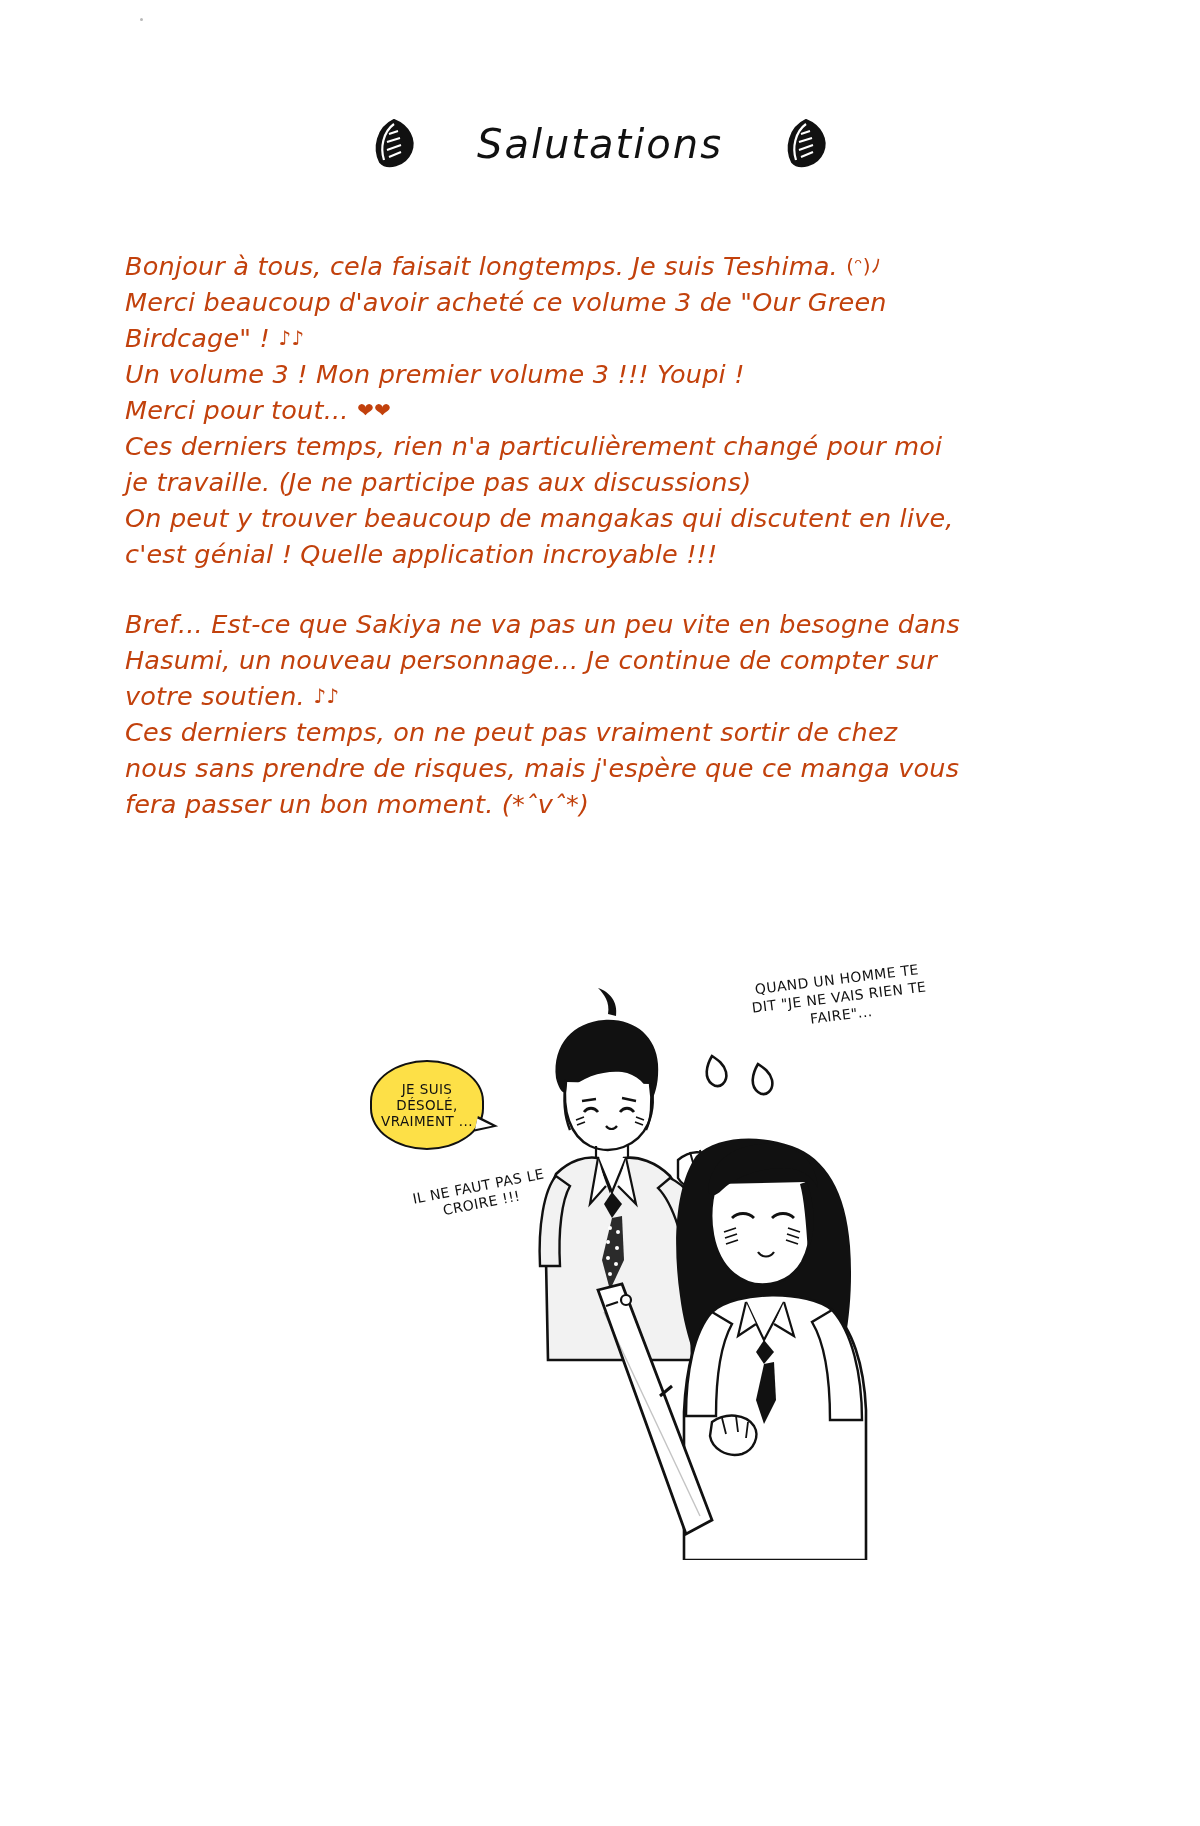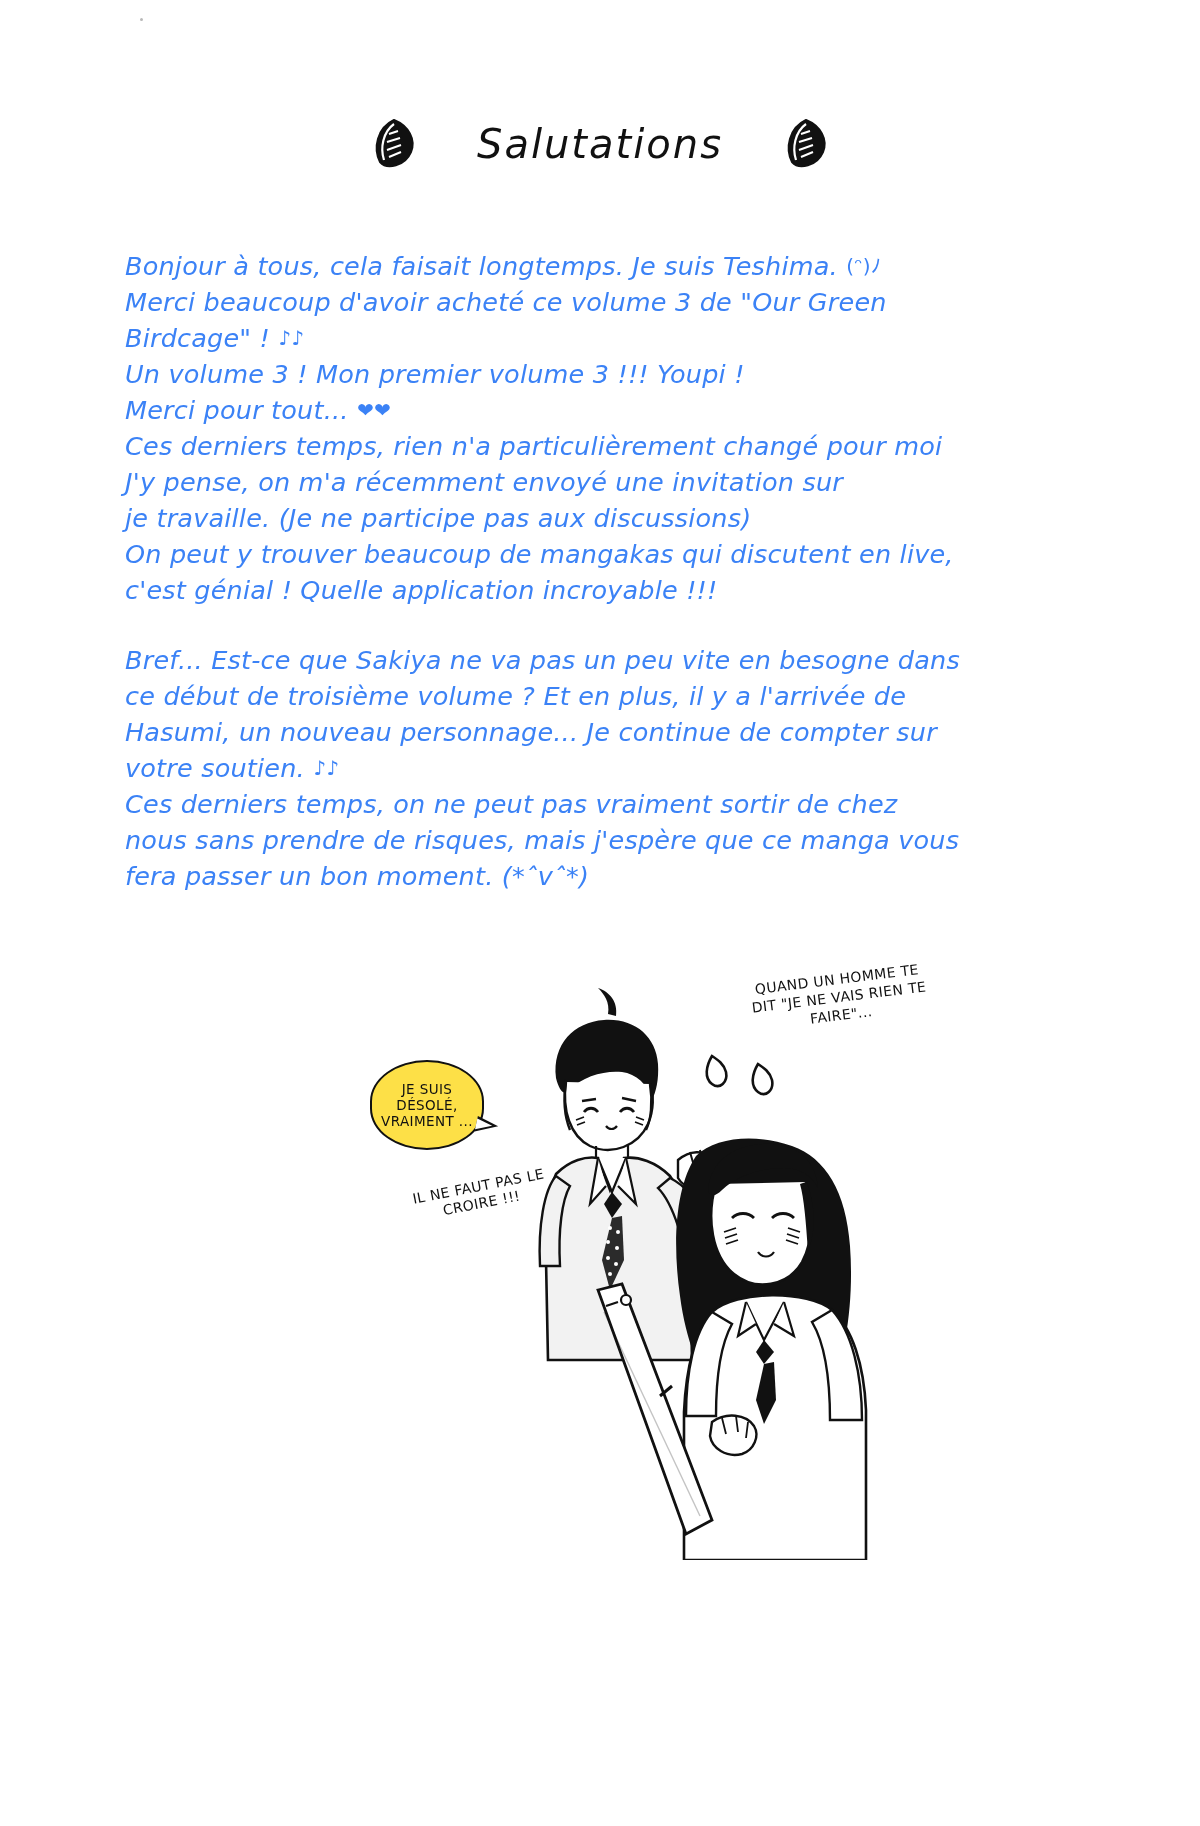--- a/index.html
+++ b/index.html
@@ -58,21 +58,21 @@
 
   
   .letter {
     position: absolute;
     left: 125px;
     top: 248px;
     width: 930px;
     font-style: italic;
     font-size: 25.5px;
     line-height: 36px;
-    color: #3b82f6;
+    color: #c2410c;
     letter-spacing: .2px;
   }
   .letter p {
     margin: 0;
   }
   .letter .gap {
     height: 34px;
   }
   .inline-emoji {
     font-style: normal;
@@ -197,29 +197,27 @@
     <p>
       <span>Birdcage" !</span>
       <span class="inline-emoji">♪♪</span>
     </p>
     <p>Un volume 3 ! Mon premier volume 3 !!! Youpi !</p>
     <p>
       <span>Merci pour tout...</span>
       <span class="inline-emoji">❤❤</span>
     </p>
     <p>Ces derniers temps, rien n'a particulièrement changé pour moi</p>
-    <p>J'y pense, on m'a récemment envoyé une invitation sur</p>
     <p>je travaille.  (Je ne participe pas aux discussions)</p>
     <p>On peut y trouver beaucoup de mangakas qui discutent en live,</p>
     <p>c'est génial ! Quelle application incroyable !!!</p>
 
     <div class="gap"></div>
 
     <p>Bref... Est-ce que Sakiya ne va pas un peu vite en besogne dans</p>
-    <p>ce début de troisième volume ? Et en plus, il y a l'arrivée de</p>
     <p>Hasumi, un nouveau personnage... Je continue de compter sur</p>
     <p>
       <span>votre soutien.</span>
       <span class="inline-emoji">♪♪</span>
     </p>
     <p>Ces derniers temps, on ne peut pas vraiment sortir de chez</p>
     <p>nous sans prendre de risques, mais j'espère que ce manga vous</p>
     <p>fera passer un bon moment. (*ˆvˆ*)</p>
   </div>
 

